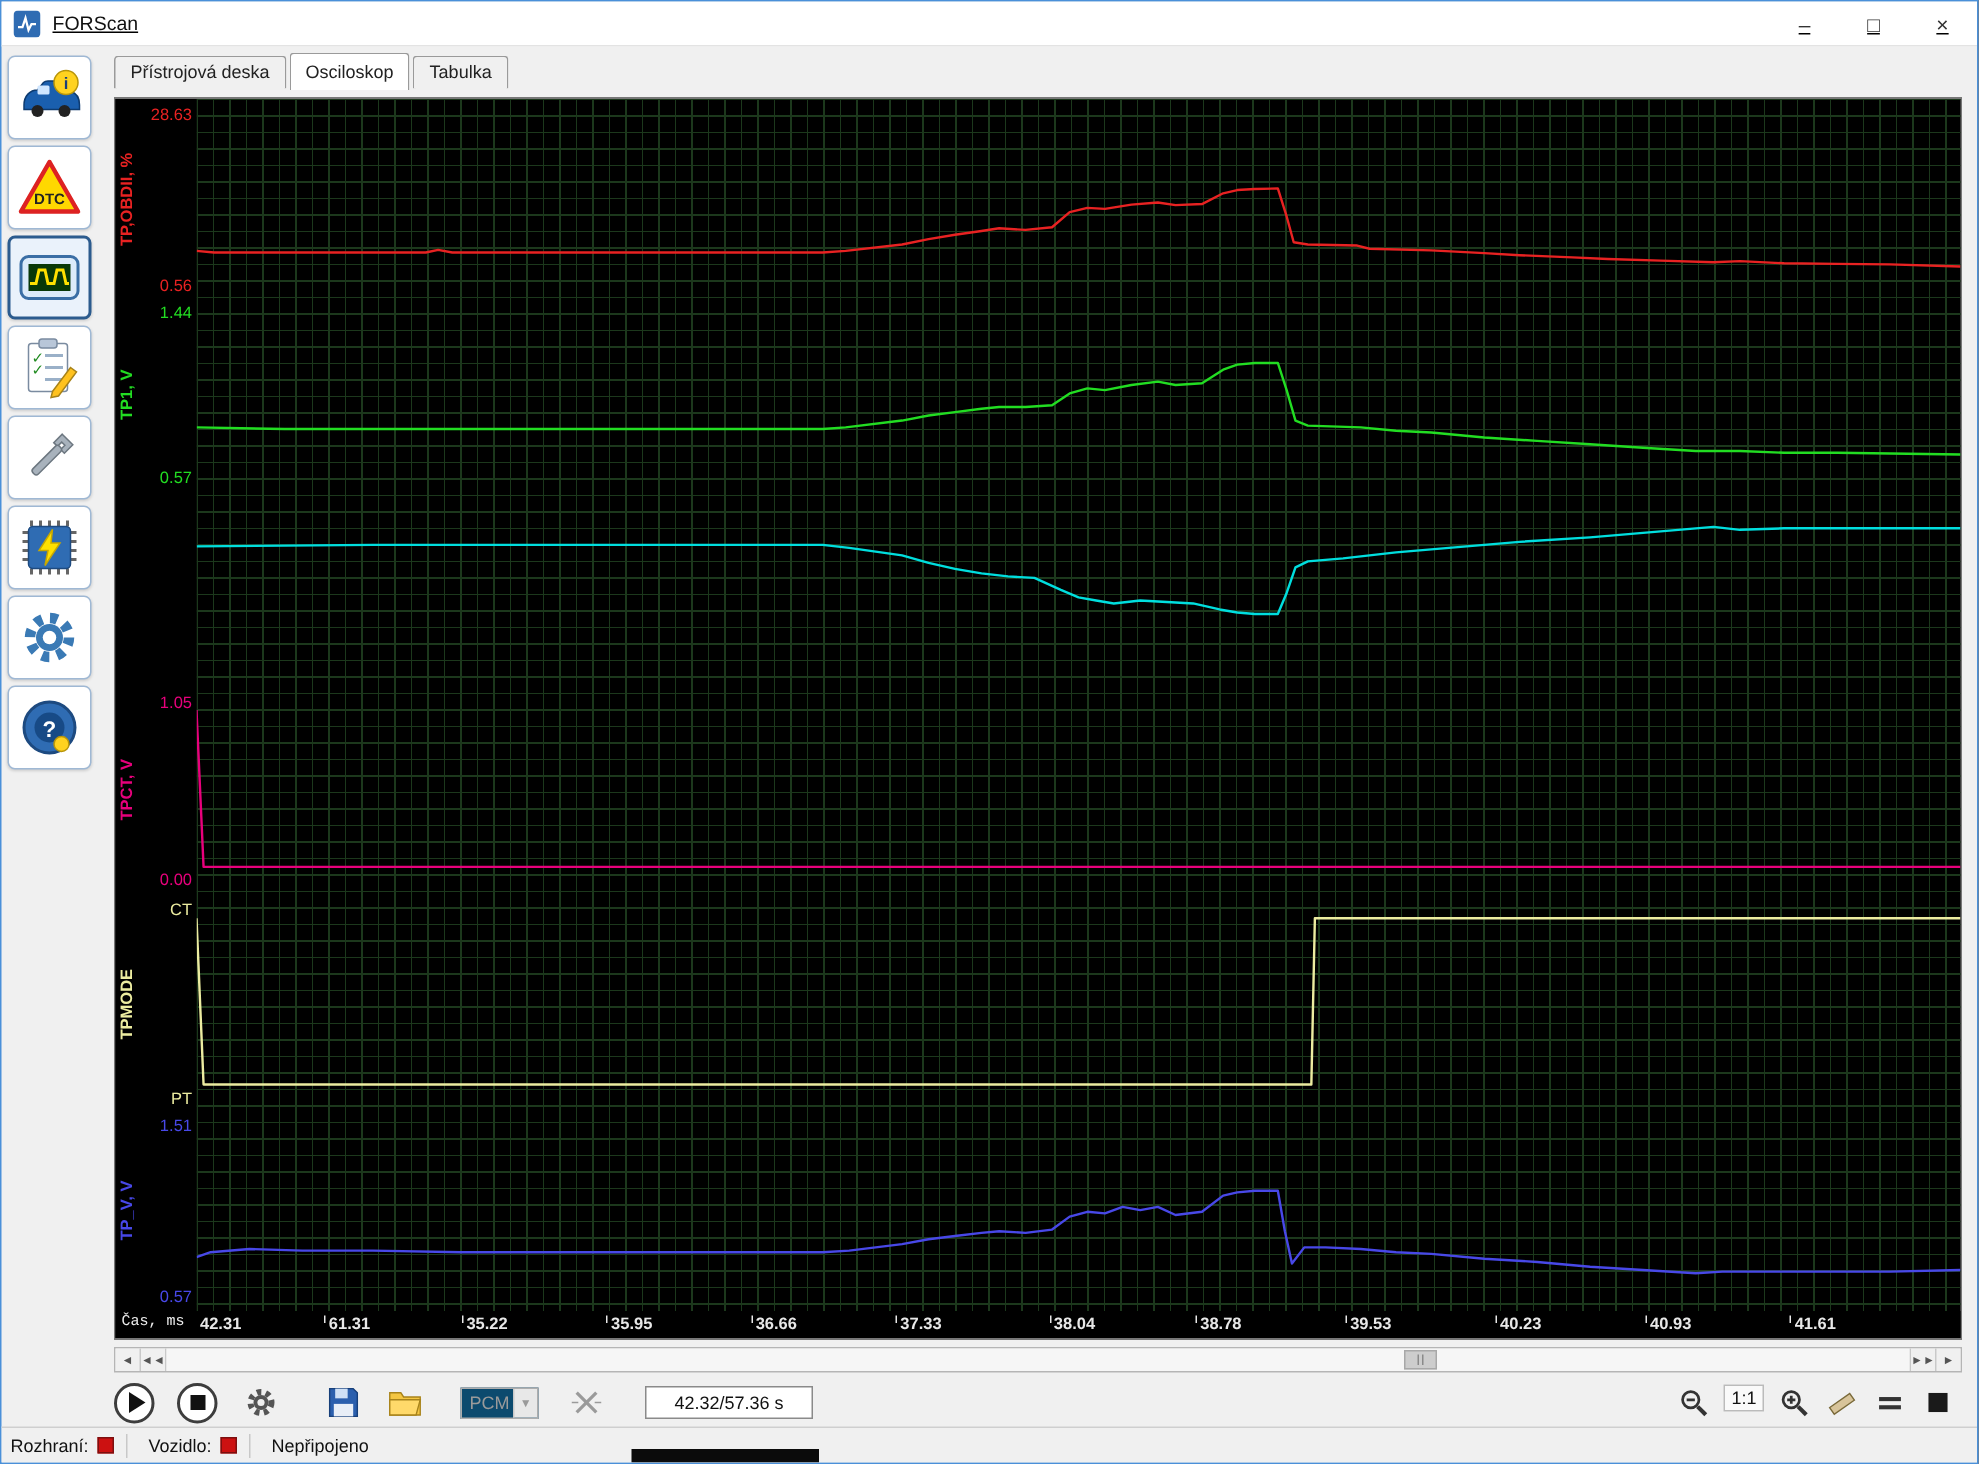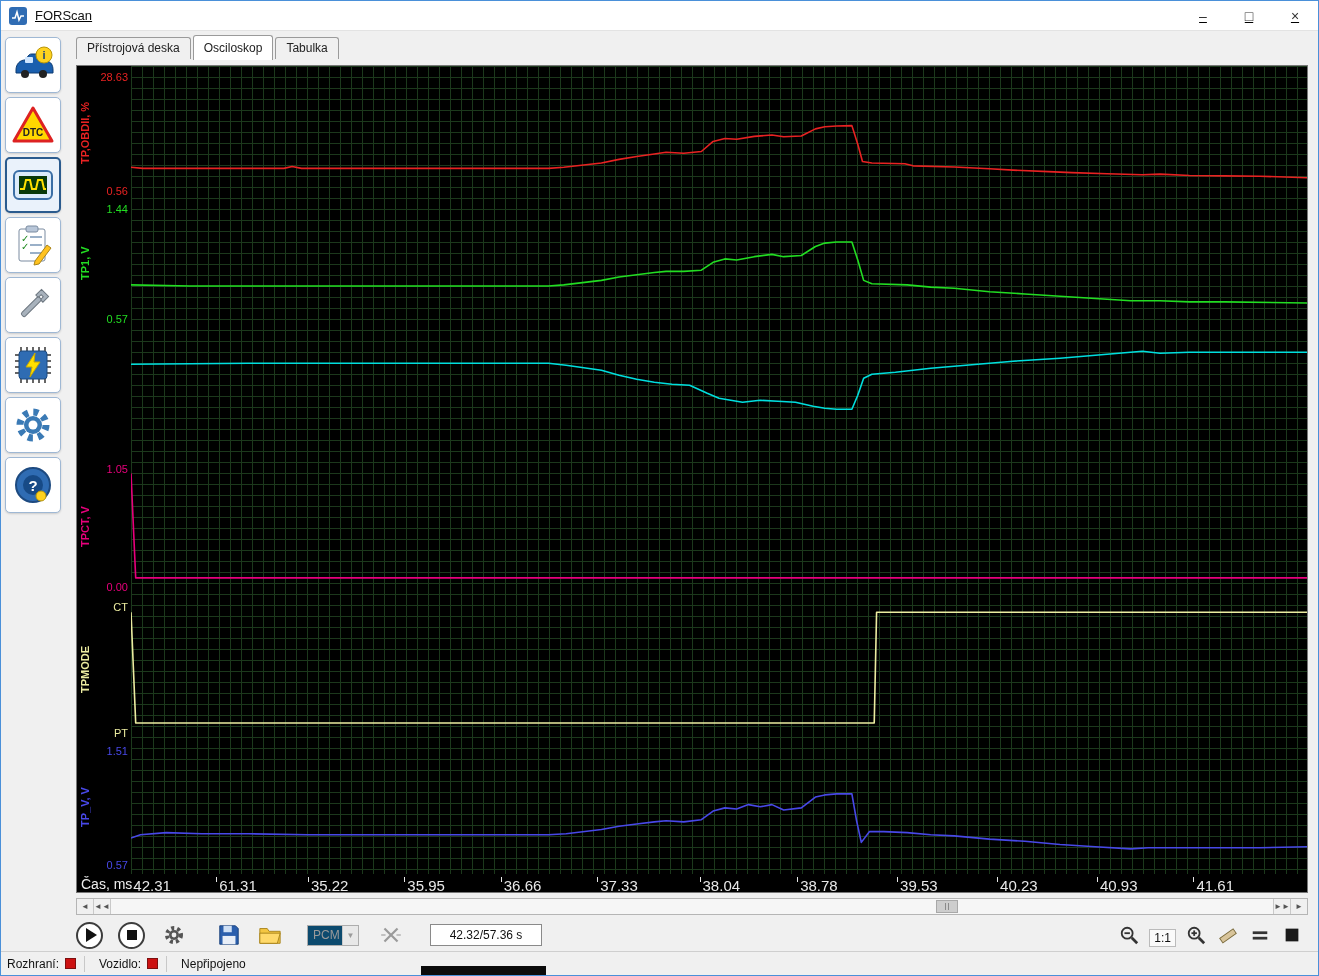--- a/index.html
+++ b/index.html
@@ -31,44 +31,44 @@
     background-image:
       repeating-linear-gradient(to right,#1c381c 0 1px,transparent 1px 11px),
       repeating-linear-gradient(to bottom,#1c381c 0 1px,transparent 1px 11px);}
   .strip{position:absolute;left:0;right:0;}
   .strip svg{width:100%;height:100%;display:block;}
   .ch-labels{position:absolute;left:0;right:0;}
   .ch-name{position:absolute;left:0;top:0;bottom:0;width:16px;display:flex;align-items:center;justify-content:center;writing-mode:vertical-rl;transform:rotate(180deg);font-size:11px;font-weight:bold;white-space:nowrap;}
   .ch-max{position:absolute;top:3px;right:3px;font-size:11px;}
   .ch-min{position:absolute;bottom:1px;right:3px;font-size:11px;}
   .x-axis{position:absolute;left:0;right:0;bottom:0;height:18px;background:#000;}
-  .x-axis-label{position:absolute;left:4px;top:2px;font-size:14px;color:#eee;}
+  .x-axis-label{position:absolute;left:4px;top:2px;font-size:10px;color:#eee;font-family:Liberation Mono, monospace;}
   .x-ticks{position:absolute;left:54px;right:0;top:0;bottom:0;}
-  .tick{position:absolute;top:3px;font-size:15px;color:#e8e8e8;white-space:nowrap;}
+  .tick{position:absolute;top:3px;font-size:11px;color:#e8e8e8;white-space:nowrap;font-weight:bold;}
   .tick:not(.first)::before{content:"";position:absolute;left:-3px;top:0;width:1px;height:5px;background:#e8e8e8;}
   
   .hscroll{position:absolute;left:75px;top:897px;width:1232px;height:17px;background:#f0f0f0;border:1px solid #b5b5b5;display:flex;align-items:stretch;}
   .sc-btn{width:17px;display:flex;align-items:center;justify-content:center;font-size:8px;color:#555;background:#f0f0f0;border-right:1px solid #c9c9c9;cursor:pointer;}
   .sc-btn.rside{border-right:none;border-left:1px solid #c9c9c9;}
   .sc-track{flex:1;position:relative;background:#f6f6f6;}
   .sc-thumb{position:absolute;top:1px;bottom:1px;left:71%;width:22px;background:#cdcdcd;border:1px solid #a8a8a8;display:flex;align-items:center;justify-content:center;gap:2px;cursor:pointer;}
   .sc-thumb i{display:block;width:1px;height:7px;background:#8a8a8a;}
   
   .toolbar{position:absolute;left:75px;top:917px;width:1232px;height:34px;display:flex;align-items:center;}
   .rbtn{width:27px;height:27px;border-radius:50%;background:#fff;border:2px solid #3d3d3d;display:flex;align-items:center;justify-content:center;cursor:pointer;margin-right:15px;}
   .rbtn .tri{width:0;height:0;border-left:11px solid #111;border-top:7px solid transparent;border-bottom:7px solid transparent;margin-left:3px;}
   .rbtn .sq{width:10px;height:10px;background:#111;}
   .tbtn{width:27px;height:27px;display:flex;align-items:center;justify-content:center;cursor:pointer;margin-right:14px;}
   .tbtn svg{width:24px;height:24px;}
   .gap1{width:14px;} .gap2{width:10px;}
   .pcm-select{width:52px;height:21px;background:#0c4a6e;border:1px solid #adadad;display:flex;align-items:center;margin-right:18px;}
   .pcm-select .val{flex:1;font-size:12px;color:#9a9a9a;padding-left:5px;}
   .pcm-select .arrow{width:16px;height:100%;border-left:1px solid #c9c9c9;display:flex;align-items:center;justify-content:center;font-size:8px;color:#9a9a9a;background:#e8e8e8;}
   .time-field{width:112px;height:22px;background:#fff;border:1px solid #8a8a8a;display:flex;align-items:center;justify-content:center;font-size:12px;color:#111;margin-left:12px;}
-  .rightgrp{margin-left:auto;display:flex;align-items:flex-end;gap:8px;padding-right:4px;}
+  .rightgrp{margin-left:auto;display:flex;align-items:flex-start;gap:8px;padding-right:4px;}
   .zoom-ratio{font-size:12px;color:#111;border:1px solid #bbb;background:#fafafa;padding:1px 4px;}
   .ibtn{width:24px;height:24px;display:flex;align-items:center;justify-content:center;cursor:pointer;}
   .ibtn svg{width:20px;height:20px;}
   
   .statusbar{position:absolute;left:0;bottom:0;width:100%;height:24px;background:#f0f0f0;border-top:1px solid #cfcfcf;display:flex;align-items:center;font-size:12px;color:#111;}
   .statusbar .lbl{margin-left:6px;}
   .ind{width:11px;height:11px;background:#cc1111;border:1px solid #7d0f0f;margin-left:6px;}
   .sep{width:1px;height:16px;background:#c8c8c8;margin:0 8px;}
   .black-strip{position:absolute;left:420px;bottom:0;width:125px;height:9px;background:#0b0b0b;}
 </style>

